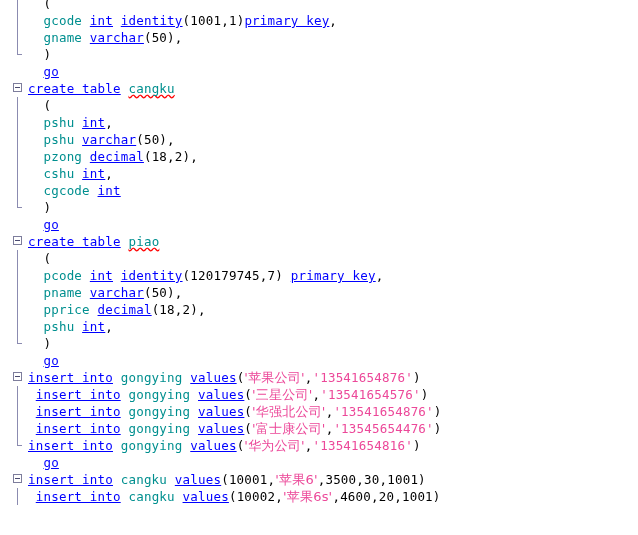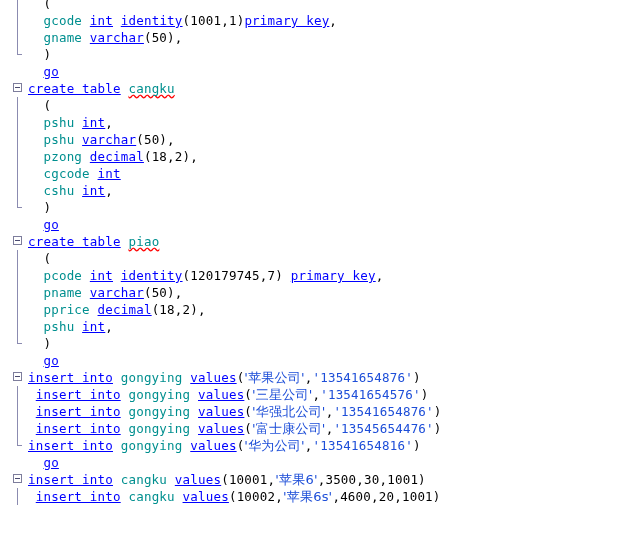--- a/index.html
+++ b/index.html
@@ -86,21 +86,21 @@
     position: absolute;
     left: 0px;
     top: 8px;
     width: 5px;
     height: 1px;
     background: #8b8bb0;
   }
   
   .kw   { color: #0000ff; text-decoration: underline; }
   .ident{ color: #008f8f; text-align: center; }
-  .str  { color: #1d4ed8; }
+  .str  { color: #ec4899; }
   .plain{ color: #000000; }
   .err  {
     color: #008f8f;
     text-decoration: underline wavy #ff0000;
     text-decoration-skip-ink: none;
   }
   .cn { font-family: "DejaVu Sans", "Liberation Sans", sans-serif; font-size: 13px; }
 </style>
 </head>
 <body>
@@ -110,22 +110,22 @@
       <div class="line"><span class="gutter"><span class="vbar"></span></span><span class="txt plain">  (</span></div>
       <div class="line"><span class="gutter"><span class="vbar"></span></span><span class="txt plain">  </span><span class="txt ident">gcode</span><span class="txt plain"> </span><span class="txt kw">int</span><span class="txt plain"> </span><span class="txt kw">identity</span><span class="txt plain">(1001,1)</span><span class="txt kw">primary key</span><span class="txt plain">,</span></div>
       <div class="line"><span class="gutter"><span class="vbar"></span></span><span class="txt plain">  </span><span class="txt ident">gname</span><span class="txt plain"> </span><span class="txt kw">varchar</span><span class="txt plain">(50),</span></div>
       <div class="line"><span class="gutter"><span class="lbar"></span></span><span class="txt plain">  )</span></div>
       <div class="line"><span class="gutter"></span><span class="txt plain">  </span><span class="txt kw">go</span></div>
       <div class="line"><span class="gutter"><span class="collapse-box"></span></span><span class="txt kw">create table</span><span class="txt plain"> </span><span class="txt err">cangku</span></div>
       <div class="line"><span class="gutter"><span class="vbar"></span></span><span class="txt plain">  (</span></div>
       <div class="line"><span class="gutter"><span class="vbar"></span></span><span class="txt plain">  </span><span class="txt ident">pshu</span><span class="txt plain"> </span><span class="txt kw">int</span><span class="txt plain">,</span></div>
       <div class="line"><span class="gutter"><span class="vbar"></span></span><span class="txt plain">  </span><span class="txt ident">pshu</span><span class="txt plain"> </span><span class="txt kw">varchar</span><span class="txt plain">(50),</span></div>
       <div class="line"><span class="gutter"><span class="vbar"></span></span><span class="txt plain">  </span><span class="txt ident">pzong</span><span class="txt plain"> </span><span class="txt kw">decimal</span><span class="txt plain">(18,2),</span></div>
+      <div class="line"><span class="gutter"><span class="vbar"></span></span><span class="txt plain">  </span><span class="txt ident">cshu</span><span class="txt plain"> </span><span class="txt kw">int</span><span class="txt plain">,</span></div>
       <div class="line"><span class="gutter"><span class="vbar"></span></span><span class="txt plain">  </span><span class="txt ident">cgcode</span><span class="txt plain"> </span><span class="txt kw">int</span></div>
-      <div class="line"><span class="gutter"><span class="vbar"></span></span><span class="txt plain">  </span><span class="txt ident">cshu</span><span class="txt plain"> </span><span class="txt kw">int</span><span class="txt plain">,</span></div>
       <div class="line"><span class="gutter"><span class="lbar"></span></span><span class="txt plain">  )</span></div>
       <div class="line"><span class="gutter"></span><span class="txt plain">  </span><span class="txt kw">go</span></div>
       <div class="line"><span class="gutter"><span class="collapse-box"></span></span><span class="txt kw">create table</span><span class="txt plain"> </span><span class="txt err">piao</span></div>
       <div class="line"><span class="gutter"><span class="vbar"></span></span><span class="txt plain">  (</span></div>
       <div class="line"><span class="gutter"><span class="vbar"></span></span><span class="txt plain">  </span><span class="txt ident">pcode</span><span class="txt plain"> </span><span class="txt kw">int</span><span class="txt plain"> </span><span class="txt kw">identity</span><span class="txt plain">(120179745,7) </span><span class="txt kw">primary key</span><span class="txt plain">,</span></div>
       <div class="line"><span class="gutter"><span class="vbar"></span></span><span class="txt plain">  </span><span class="txt ident">pname</span><span class="txt plain"> </span><span class="txt kw">varchar</span><span class="txt plain">(50),</span></div>
       <div class="line"><span class="gutter"><span class="vbar"></span></span><span class="txt plain">  </span><span class="txt ident">pprice</span><span class="txt plain"> </span><span class="txt kw">decimal</span><span class="txt plain">(18,2),</span></div>
       <div class="line"><span class="gutter"><span class="vbar"></span></span><span class="txt plain">  </span><span class="txt ident">pshu</span><span class="txt plain"> </span><span class="txt kw">int</span><span class="txt plain">,</span></div>
       <div class="line"><span class="gutter"><span class="lbar"></span></span><span class="txt plain">  )</span></div>
       <div class="line"><span class="gutter"></span><span class="txt plain">  </span><span class="txt kw">go</span></div>

